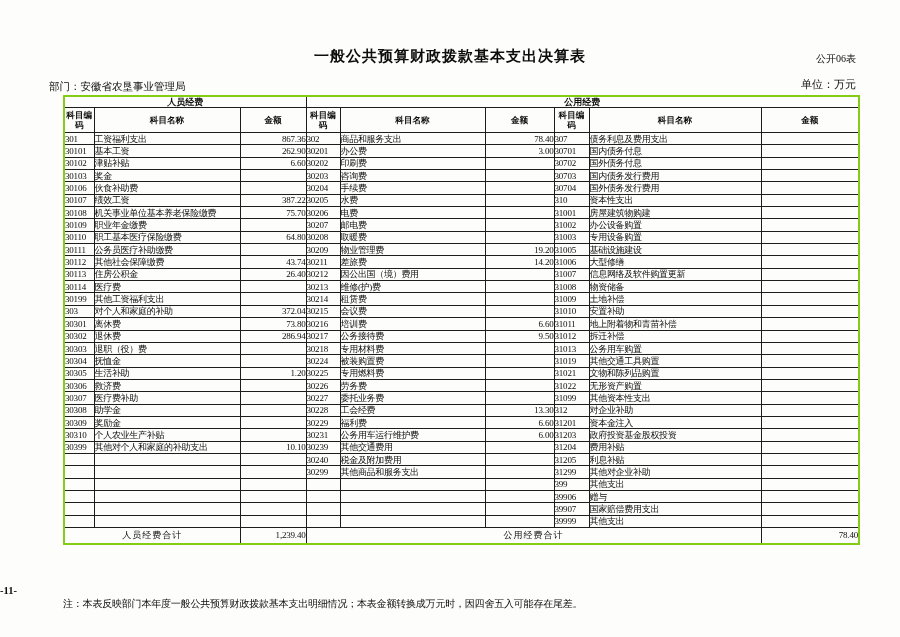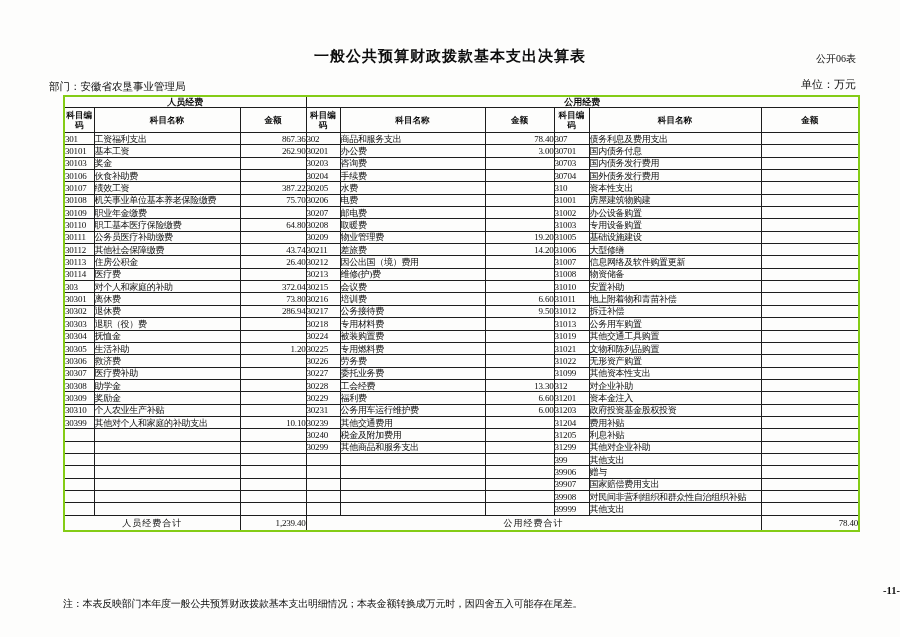--- a/index.html
+++ b/index.html
@@ -31,21 +31,21 @@
   td.code{text-align:left;padding-left:2px;font-size:8.8px;letter-spacing:-0.2px;}
   td.name{text-align:left;letter-spacing:-0.3px;}
   td.amt{text-align:right;padding-right:3px;font-size:8.8px;letter-spacing:-0.2px;}
   .ind0{padding-left:2px;}
   .ind1{padding-left:19px;}
   .ind2{padding-left:25px;}
   tfoot tr{height:16px;}
   tfoot td{font-weight:normal;}
   td.total-label{text-align:center;letter-spacing:1px;}
   .note{position:absolute;top:558px;left:63px;width:810px;font-size:10px;letter-spacing:-0.2px;margin-top:39px;}
-  .page-num{position:absolute;top:585px;left:0;width:100%;text-align:right;font-size:10.5px;font-weight:bold;}
+  .page-num{position:absolute;top:585px;left:0;width:100%;text-align:left;font-size:10.5px;font-weight:bold;}
 </style>
 </head>
 <body>
 
 <div class="sheet">
 
   <div class="doc-title">一般公共预算财政拨款基本支出决算表</div>
   <div class="form-code">公开06表</div>
   <div class="unit-label">单位：万元</div>
   <div class="dept-label">部门：安徽省农垦事业管理局</div>
@@ -96,20 +96,31 @@
           <td class="name ind1">基本工资</td>
           <td class="amt">262.90</td>
           <td class="code">30201</td>
           <td class="name ind1">办公费</td>
           <td class="amt">3.00</td>
           <td class="code">30701</td>
           <td class="name ind1">国内债务付息</td>
           <td class="amt"></td>
         </tr>
         <tr>
+          <td class="code">30102</td>
+          <td class="name ind1">津贴补贴</td>
+          <td class="amt">6.60</td>
+          <td class="code">30202</td>
+          <td class="name ind1">印刷费</td>
+          <td class="amt"></td>
+          <td class="code">30702</td>
+          <td class="name ind1">国外债务付息</td>
+          <td class="amt"></td>
+        </tr>
+        <tr>
           <td class="code">30103</td>
           <td class="name ind1">奖金</td>
           <td class="amt"></td>
           <td class="code">30203</td>
           <td class="name ind1">咨询费</td>
           <td class="amt"></td>
           <td class="code">30703</td>
           <td class="name ind1">国内债务发行费用</td>
           <td class="amt"></td>
         </tr>
@@ -206,20 +217,31 @@
           <td class="name ind1">医疗费</td>
           <td class="amt"></td>
           <td class="code">30213</td>
           <td class="name ind1">维修(护)费</td>
           <td class="amt"></td>
           <td class="code">31008</td>
           <td class="name ind1">物资储备</td>
           <td class="amt"></td>
         </tr>
         <tr>
+          <td class="code">30199</td>
+          <td class="name ind1">其他工资福利支出</td>
+          <td class="amt"></td>
+          <td class="code">30214</td>
+          <td class="name ind1">租赁费</td>
+          <td class="amt"></td>
+          <td class="code">31009</td>
+          <td class="name ind1">土地补偿</td>
+          <td class="amt"></td>
+        </tr>
+        <tr>
           <td class="code">303</td>
           <td class="name ind0">对个人和家庭的补助</td>
           <td class="amt">372.04</td>
           <td class="code">30215</td>
           <td class="name ind1">会议费</td>
           <td class="amt"></td>
           <td class="code">31010</td>
           <td class="name ind1">安置补助</td>
           <td class="amt"></td>
         </tr>
@@ -390,31 +412,20 @@
         </tr>
         <tr>
           <td class="code"></td>
           <td class="name ind0"></td>
           <td class="amt"></td>
           <td class="code"></td>
           <td class="name ind0"></td>
           <td class="amt"></td>
           <td class="code">39907</td>
           <td class="name ind1">国家赔偿费用支出</td>
-          <td class="amt"></td>
-        </tr>
-        <tr>
-          <td class="code"></td>
-          <td class="name ind0"></td>
-          <td class="amt"></td>
-          <td class="code"></td>
-          <td class="name ind0"></td>
-          <td class="amt"></td>
-          <td class="code">39908</td>
-          <td class="name ind2">对民间非营利组织和群众性自治组织补贴</td>
           <td class="amt"></td>
         </tr>
         <tr>
           <td class="code"></td>
           <td class="name ind0"></td>
           <td class="amt"></td>
           <td class="code"></td>
           <td class="name ind0"></td>
           <td class="amt"></td>
           <td class="code">39999</td>

